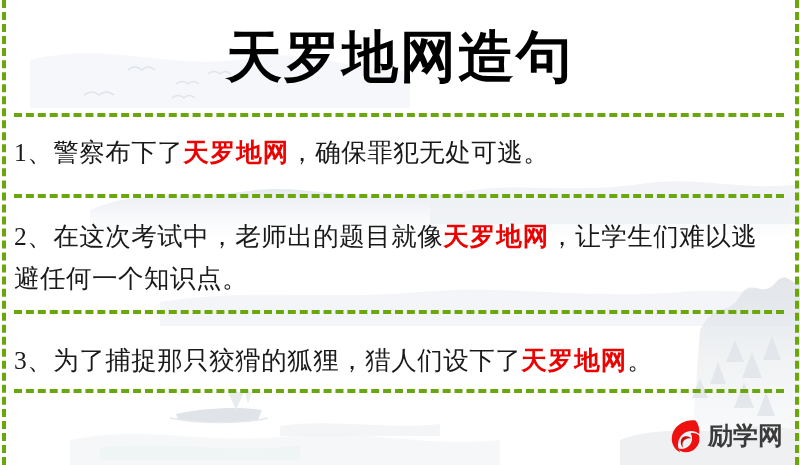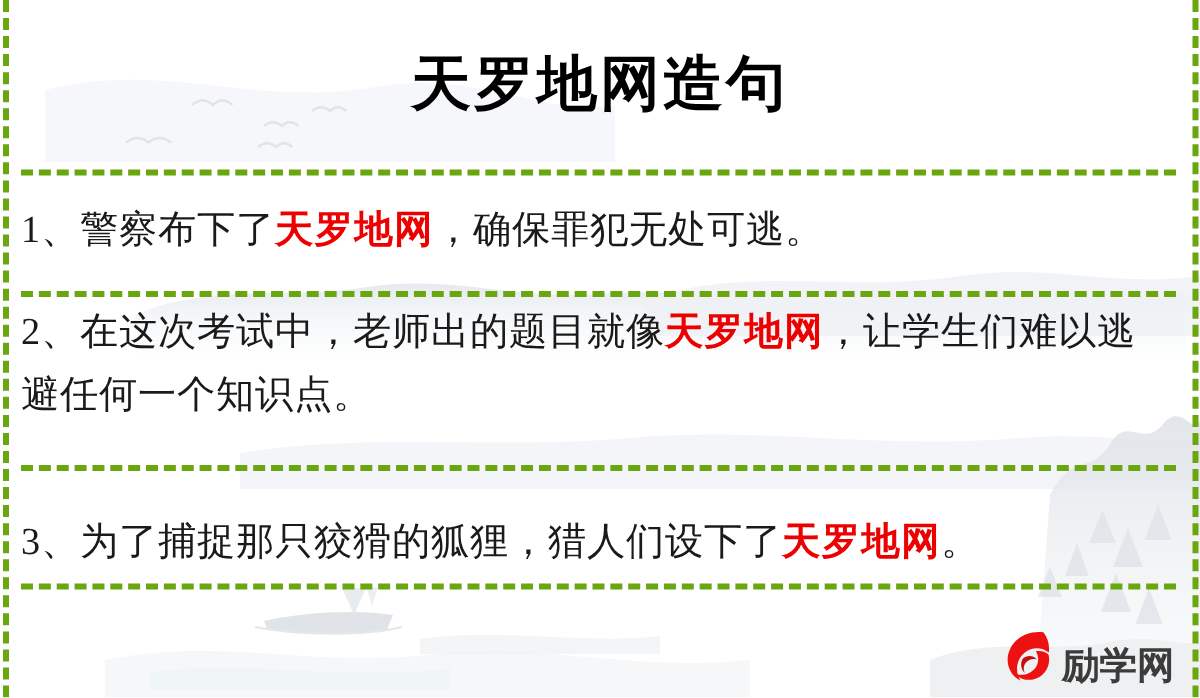--- a/index.html
+++ b/index.html
@@ -54,21 +54,21 @@
   }
 
   
   #title {
     position: absolute;
     left: 0;
     top: 22px;
     width: 800px;
     text-align: center;
     font-family: "DejaVu Serif", "Liberation Serif", serif;
-    font-size: 40px;
+    font-size: 56px;
     line-height: 68px;
     font-weight: 700;
     letter-spacing: 2px;
     color: #000000;
     z-index: 2;
     white-space: nowrap;
   }
 
   
   .row {
@@ -76,38 +76,38 @@
     left: 14px;
     width: 760px;
     z-index: 2;
     font-size: 25.5px;
     line-height: 42px;
     color: #1a1a1a;
     font-family: "Liberation Serif", "DejaVu Serif", serif;
     letter-spacing: 0.5px;
   }
   #row1 { top: 132px; font-family: Liberation Serif, serif; }
-  #row2 { top: 200px; }
+  #row2 { top: 216px; }
   #row3 { top: 340px; }
 
   .kw {
     color: #ec0000;
     font-weight: 700;
     letter-spacing: 1px;
   }
 
   
   #logo {
     position: absolute;
     left: 664px;
     top: 414px;
     width: 124px;
     height: 44px;
     display: flex;
-    align-items: flex-end;
+    align-items: center;
     z-index: 4;
   }
   #logo-mark { width: 42px; height: 42px; flex: 0 0 42px; }
   #logo-mark svg { display: block; width: 42px; height: 42px; }
   #logo-text {
     margin-left: 2px;
     font-family: "DejaVu Sans", "Liberation Sans", sans-serif;
     font-size: 25px;
     line-height: 28px;
     font-weight: 700;

